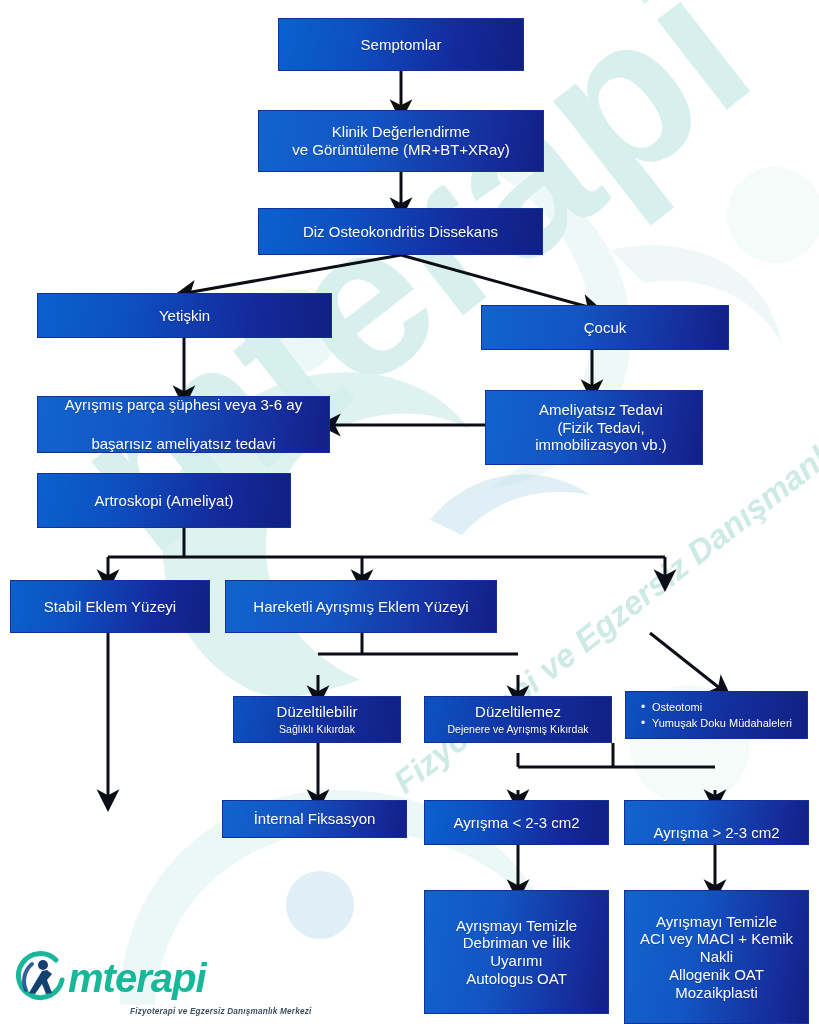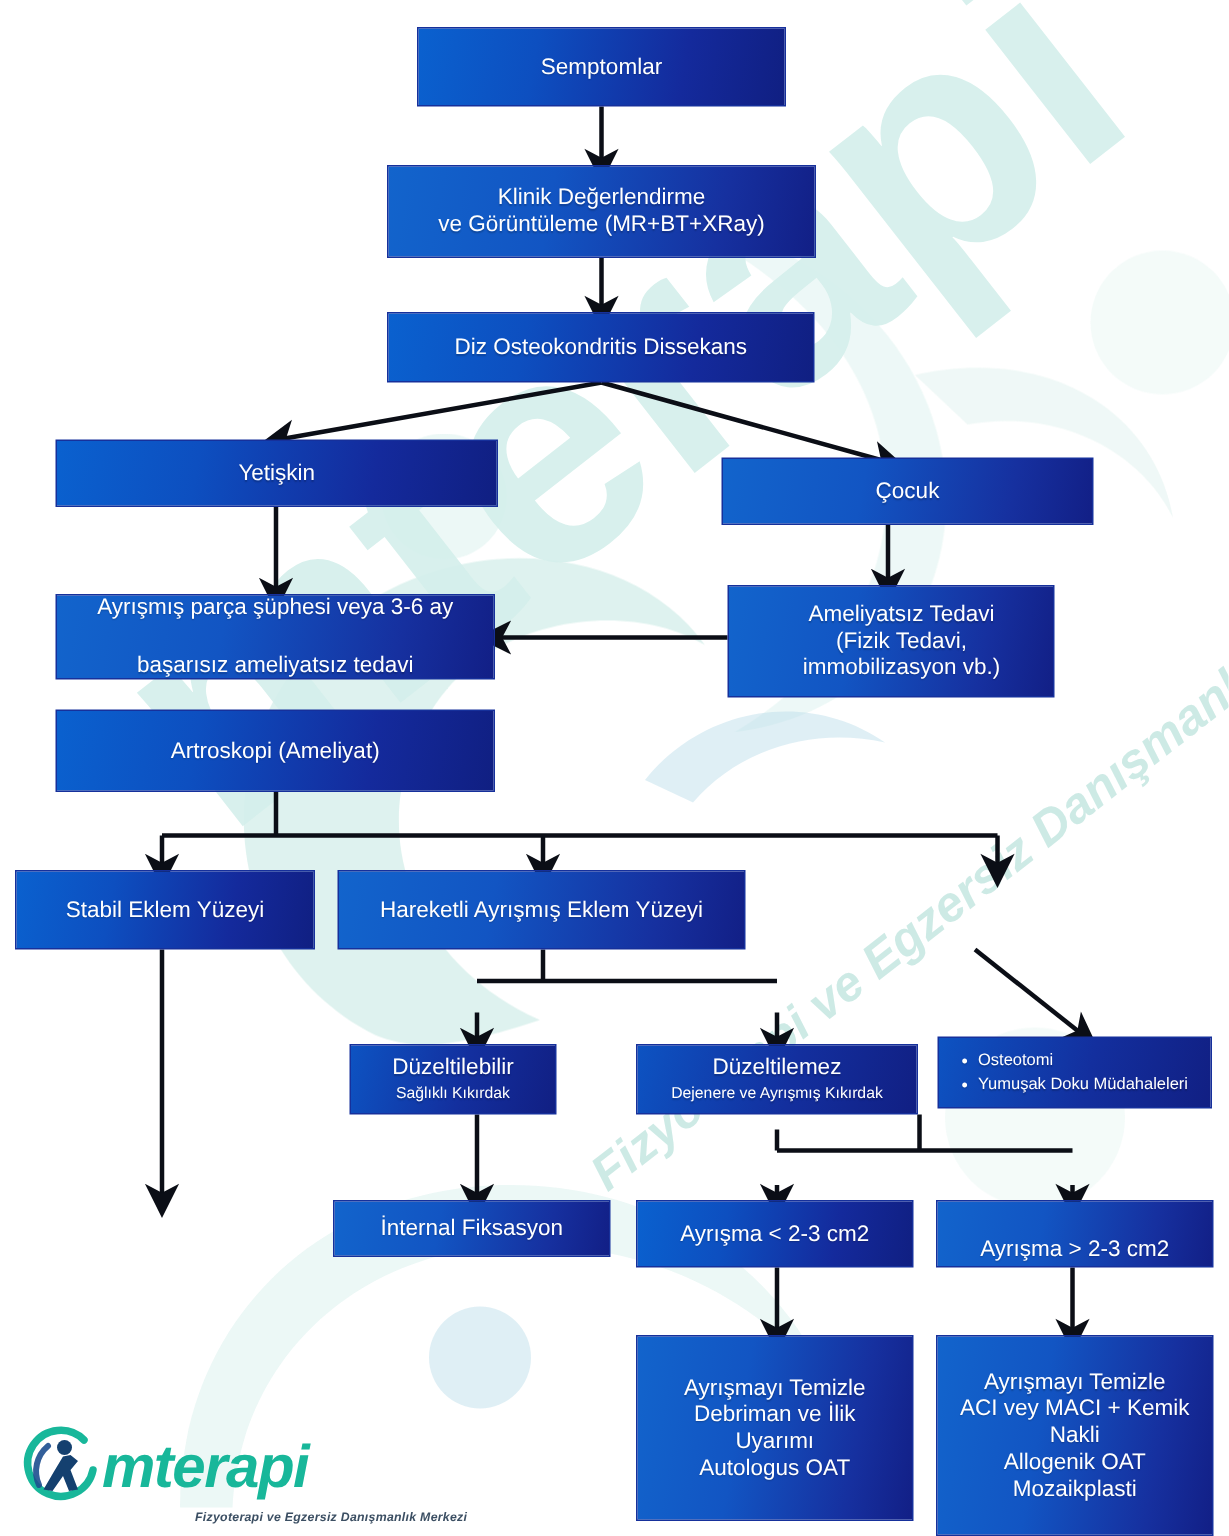--- a/index.html
+++ b/index.html
@@ -227,34 +227,34 @@
     <span class="title line">Ameliyatsız Tedavi</span>
     <span class="title line">(Fizik Tedavi,</span>
     <span class="title line">immobilizasyon vb.)</span>
   </div>
 
   <div class="node alt" style="left:37px; top:396px; width:293px; height:57px;gap:21px;">
     <span class="title line">Ayrışmış parça şüphesi veya 3-6 ay</span>
     <span class="title line">başarısız ameliyatsız tedavi</span>
   </div>
 
-  <div class="node" style="left:37px; top:473px; width:293px; height:55px;">
+  <div class="node" style="left:37px; top:473px; width:254px; height:55px;">
     <span class="title line">Artroskopi (Ameliyat)</span>
   </div>
 
   <div class="node" style="left:10px; top:580px; width:200px; height:53px;">
     <span class="title line">Stabil Eklem Yüzeyi</span>
   </div>
 
   <div class="node alt" style="left:225px; top:580px; width:272px; height:53px;">
     <span class="title line">Hareketli Ayrışmış Eklem Yüzeyi</span>
   </div>
 
 
-  <div class="node deep" style="left:233px; top:696px; width:138px; height:47px;">
+  <div class="node deep" style="left:233px; top:696px; width:168px; height:47px;">
     <span class="title line">Düzeltilebilir</span>
     <span class="sub line">Sağlıklı Kıkırdak</span>
   </div>
 
   <div class="node deep" style="left:424px; top:696px; width:188px; height:47px;">
     <span class="title line">Düzeltilemez</span>
     <span class="sub line">Dejenere ve Ayrışmış Kıkırdak</span>
   </div>
 
   <div class="node deep bullets" style="left:625px; top:691px; width:183px; height:48px;">

